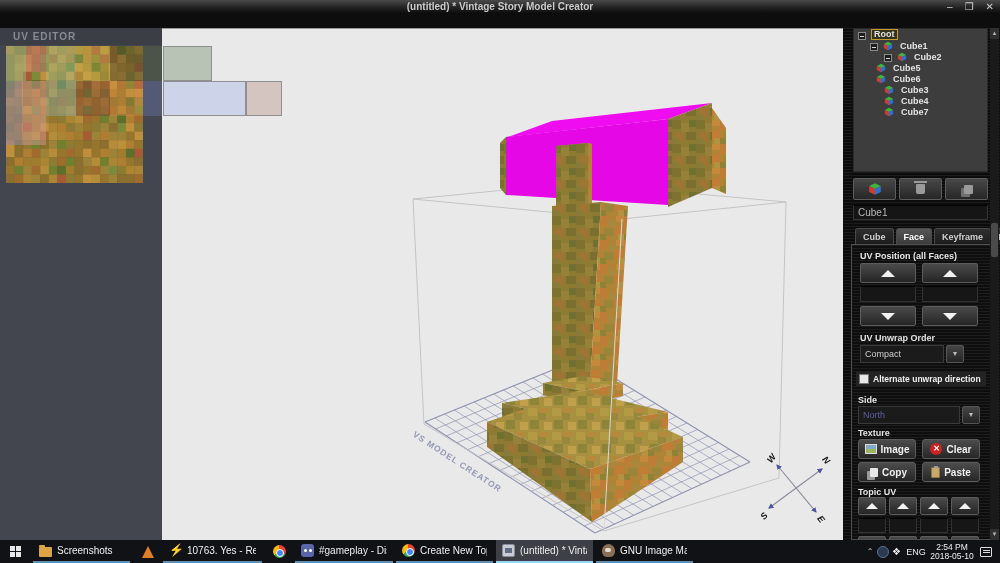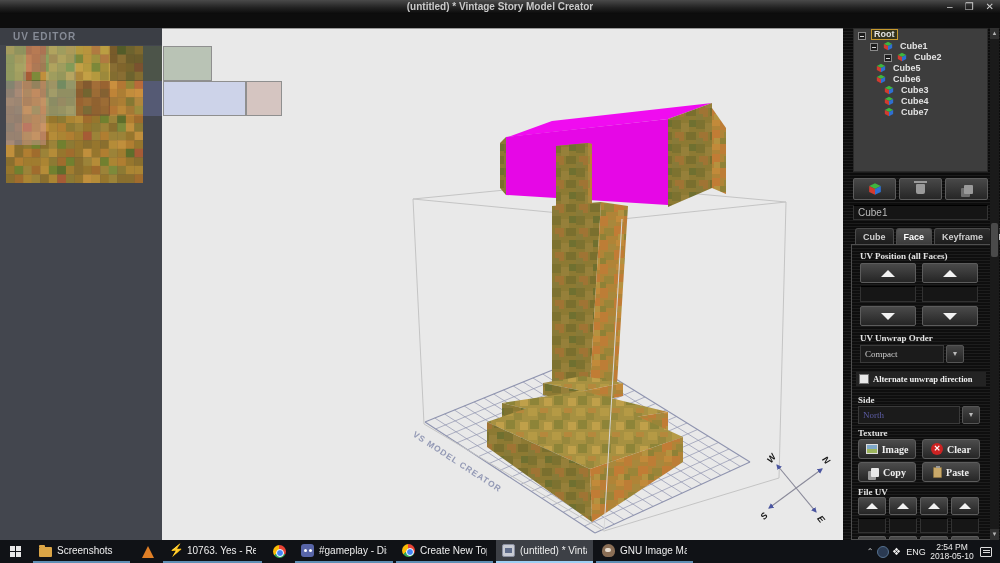--- a/index.html
+++ b/index.html
@@ -67,21 +67,21 @@
 
   .tabs { position:absolute; left:12px; top:200px; height:17px; display:flex; gap:2px; }
   .tab { background:linear-gradient(#2f2f2f,#1b1b1b); border:1px solid #4a4a4a; border-bottom:none;
     border-radius:3px 3px 0 0; color:#cfcfcf; font-size:9px; font-weight:bold;
     padding:3px 7px 8px 7px; height:17px; }
   .tab.active { background:linear-gradient(#565656,#3a3a3a); color:#fff; }
   .tab.clipped { width:15px; padding:3px 3px 0 4px; overflow:hidden; }
 
   .content-box { position:absolute; left:8px; top:216px; width:142px; height:296px;
     border:1px solid #4f4f4f; overflow:hidden;
-    background:repeating-linear-gradient(180deg,#1d1d1d 0 1px,#0e0e0e 1px 3px);font-family:Liberation Serif, serif; }
+    background:repeating-linear-gradient(180deg,#1d1d1d 0 1px,#0e0e0e 1px 3px); }
   .sec-label { position:absolute; font-size:9px; font-weight:bold; color:#e3e3e3; }
 
   .abtn { position:absolute; background:linear-gradient(#4a4a4a,#252525); border:1px solid #5c5c5c;
     border-radius:2px; display:flex; align-items:center; justify-content:center; }
   .tri-up { width:0; height:0; border-left:7px solid transparent; border-right:7px solid transparent;
     border-bottom:7px solid #f2f2f2; }
   .tri-dn { width:0; height:0; border-left:7px solid transparent; border-right:7px solid transparent;
     border-top:7px solid #f2f2f2; }
   .tri-up.sm { border-left-width:6px; border-right-width:6px; border-bottom-width:6px; }
   .nfield { position:absolute; background:#161616; border:1px solid #323232; border-top-color:#000; height:16px; }
@@ -708,21 +708,21 @@
         </div>
         <div class="tex-btn" style="left:6px;top:217px;width:58px;">
           <span class="ic-copy"></span>
           <span>Copy</span>
         </div>
         <div class="tex-btn" style="left:70px;top:217px;width:58px;">
           <span class="ic-paste"></span>
           <span>Paste</span>
         </div>
 
-        <div class="sec-label" style="left:6px;top:242px;">File UV</div>
+        <div class="sec-label" style="left:6px;top:242px;">Topic UV</div>
         <div class="abtn" style="left:6px;top:252px;width:28px;height:18px;">
             <span class="tri-up sm"></span>
           </div>
         <div class="abtn" style="left:37px;top:252px;width:28px;height:18px;">
             <span class="tri-up sm"></span>
           </div>
         <div class="abtn" style="left:68px;top:252px;width:28px;height:18px;">
             <span class="tri-up sm"></span>
           </div>
         <div class="abtn" style="left:99px;top:252px;width:28px;height:18px;">

